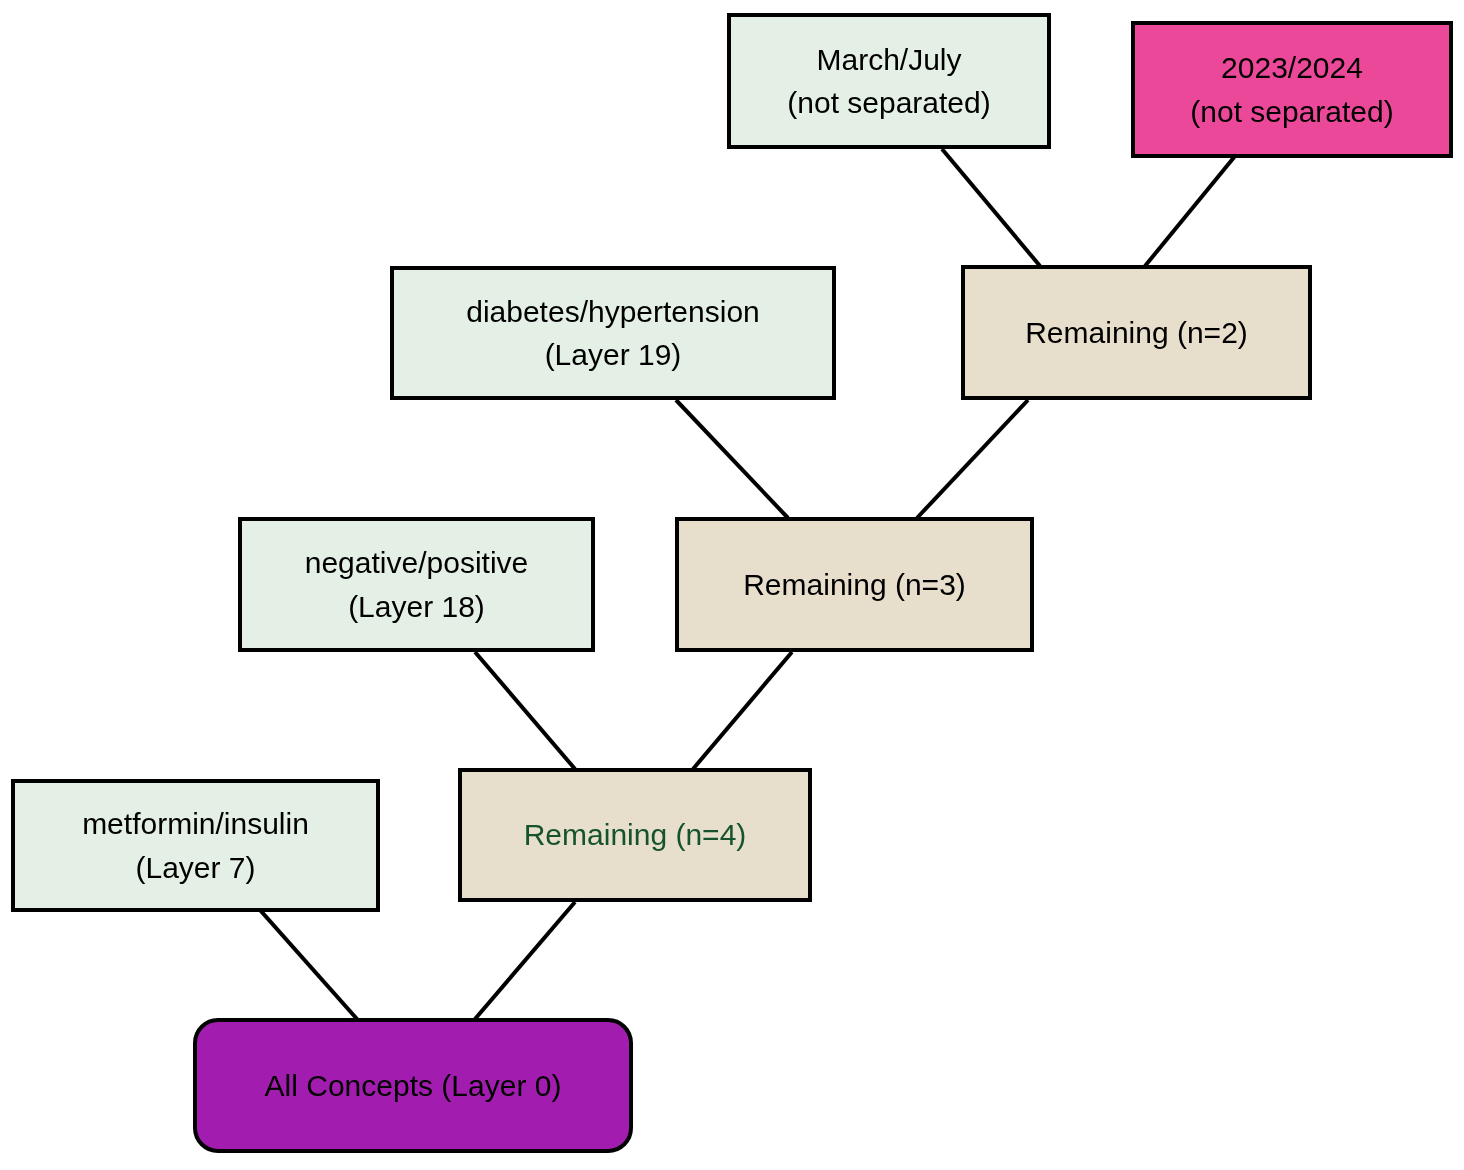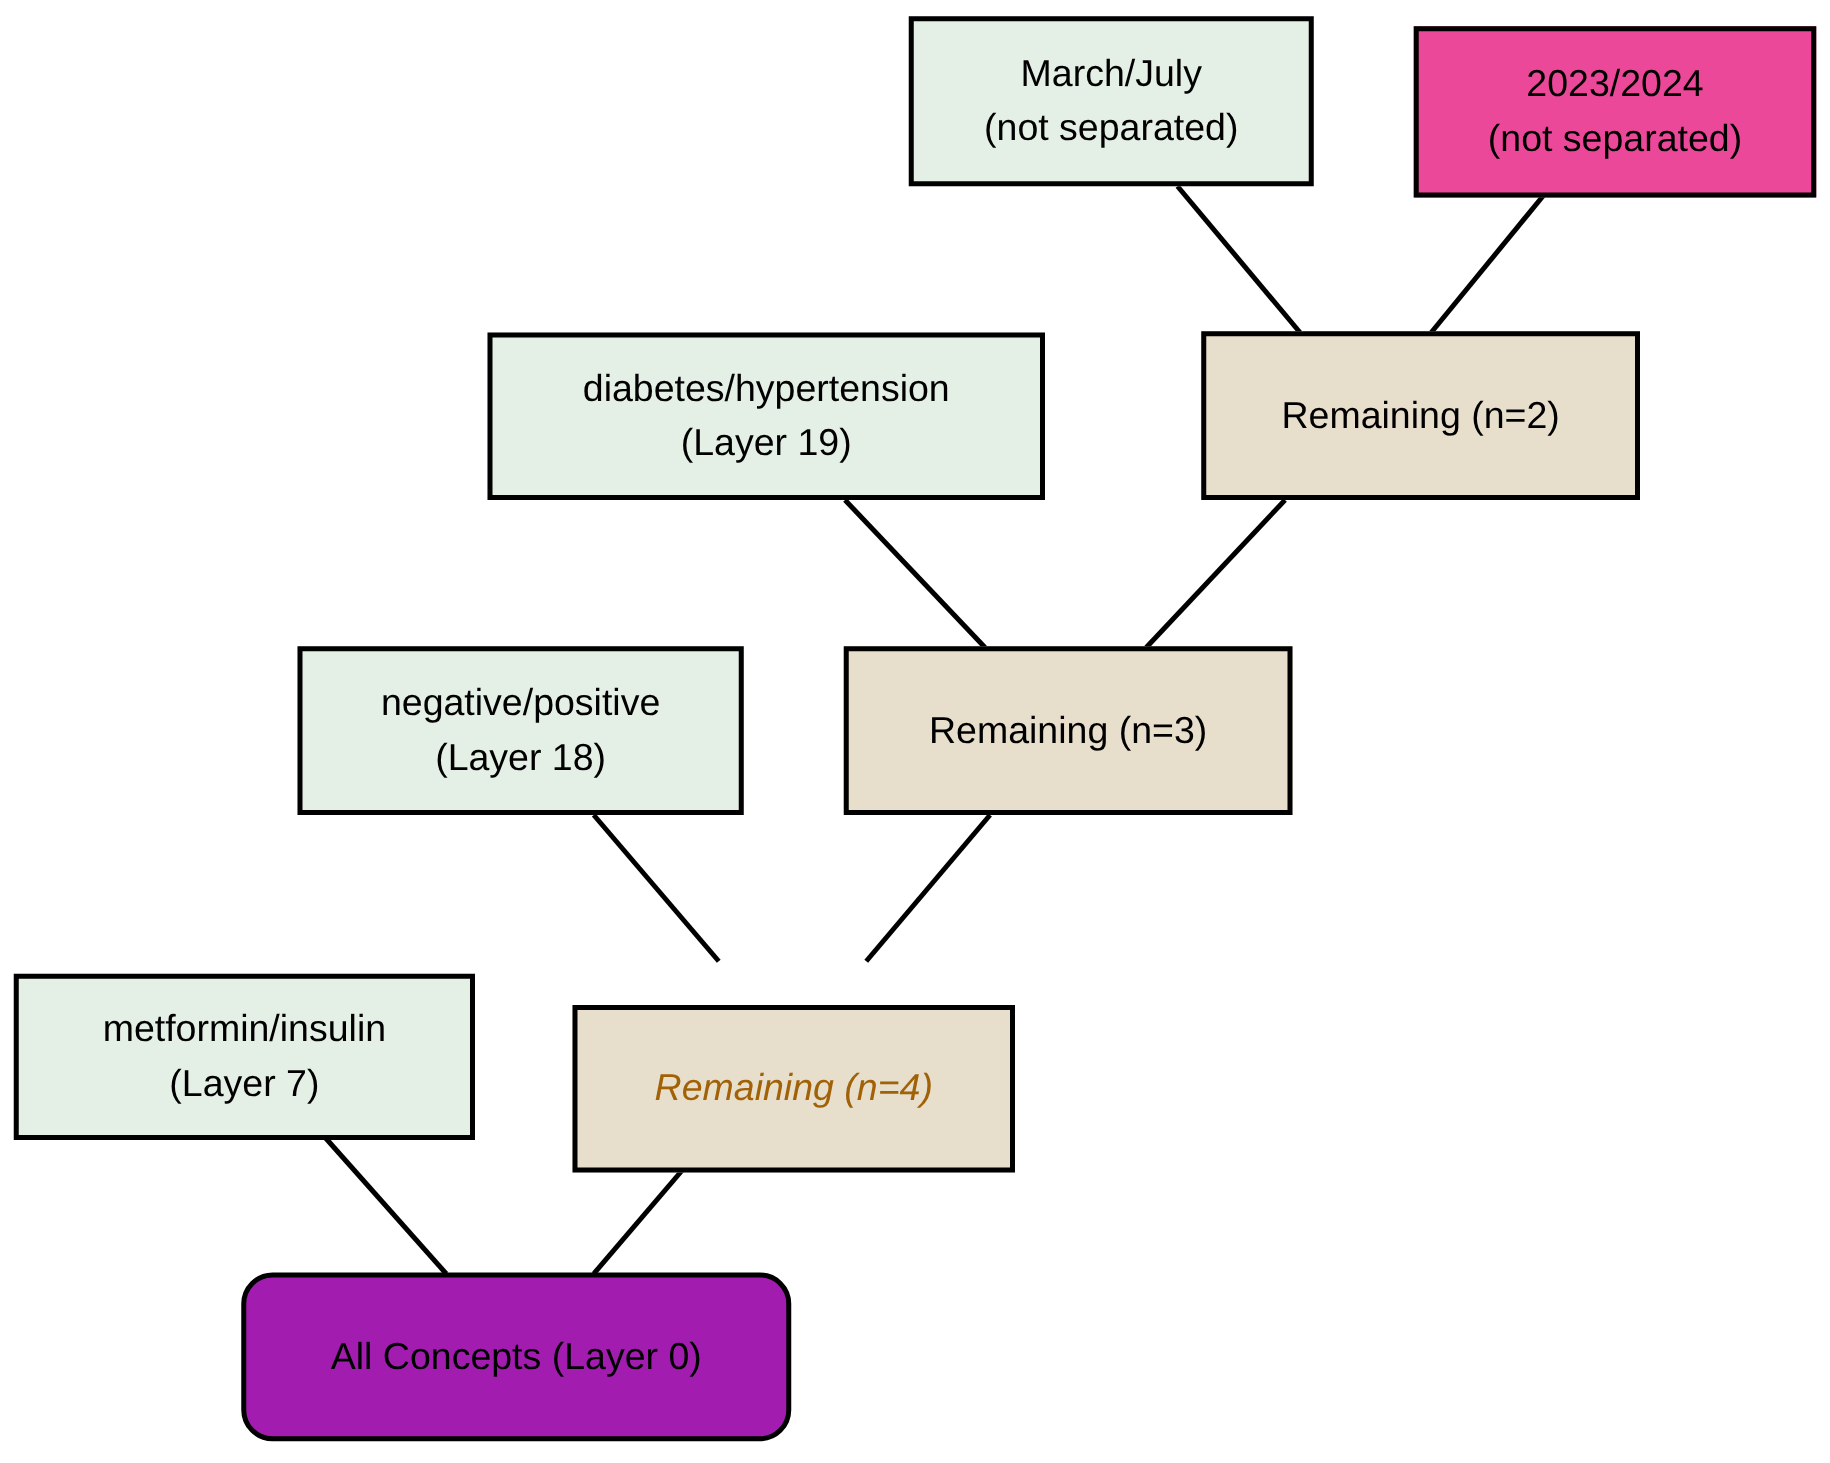--- a/index.html
+++ b/index.html
@@ -76,20 +76,20 @@
         <span class="node-line">negative/positive</span>
         <span class="node-line">(Layer 18)</span>
       </div>
       <div class="node" style="left: 675px; top: 517px; width: 359px; height: 135px; background: rgb(231, 222, 203); border-color: rgb(0, 0, 0); color: rgb(0, 0, 0);">
         <span class="node-line">Remaining (n=3)</span>
       </div>
       <div class="node" style="left: 11px; top: 769px; width: 369px; height: 133px; background: rgb(228, 239, 230); border-color: rgb(0, 0, 0); color: rgb(0, 0, 0); margin-top: 10px;">
         <span class="node-line">metformin/insulin</span>
         <span class="node-line">(Layer 7)</span>
       </div>
-      <div class="node" style="left: 458px; top: 804px; width: 354px; height: 134px; background: rgb(231, 222, 203); border-color: rgb(0, 0, 0); color: #a16207; font-style: italic;">
+      <div class="node" style="left: 458px; top: 768px; width: 354px; height: 134px; background: rgb(231, 222, 203); border-color: rgb(0, 0, 0); color: #14532d;">
         <span class="node-line">Remaining (n=4)</span>
       </div>
       <div class="node" style="left: 193px; top: 1018px; width: 440px; height: 135px; background: #a21caf; border-color: rgb(0, 0, 0); color: rgb(0, 0, 0); border-radius: 25px;">
         <span class="node-line">All Concepts (Layer 0)</span>
       </div>
     </div>
 </div>
 
 </body></html>

